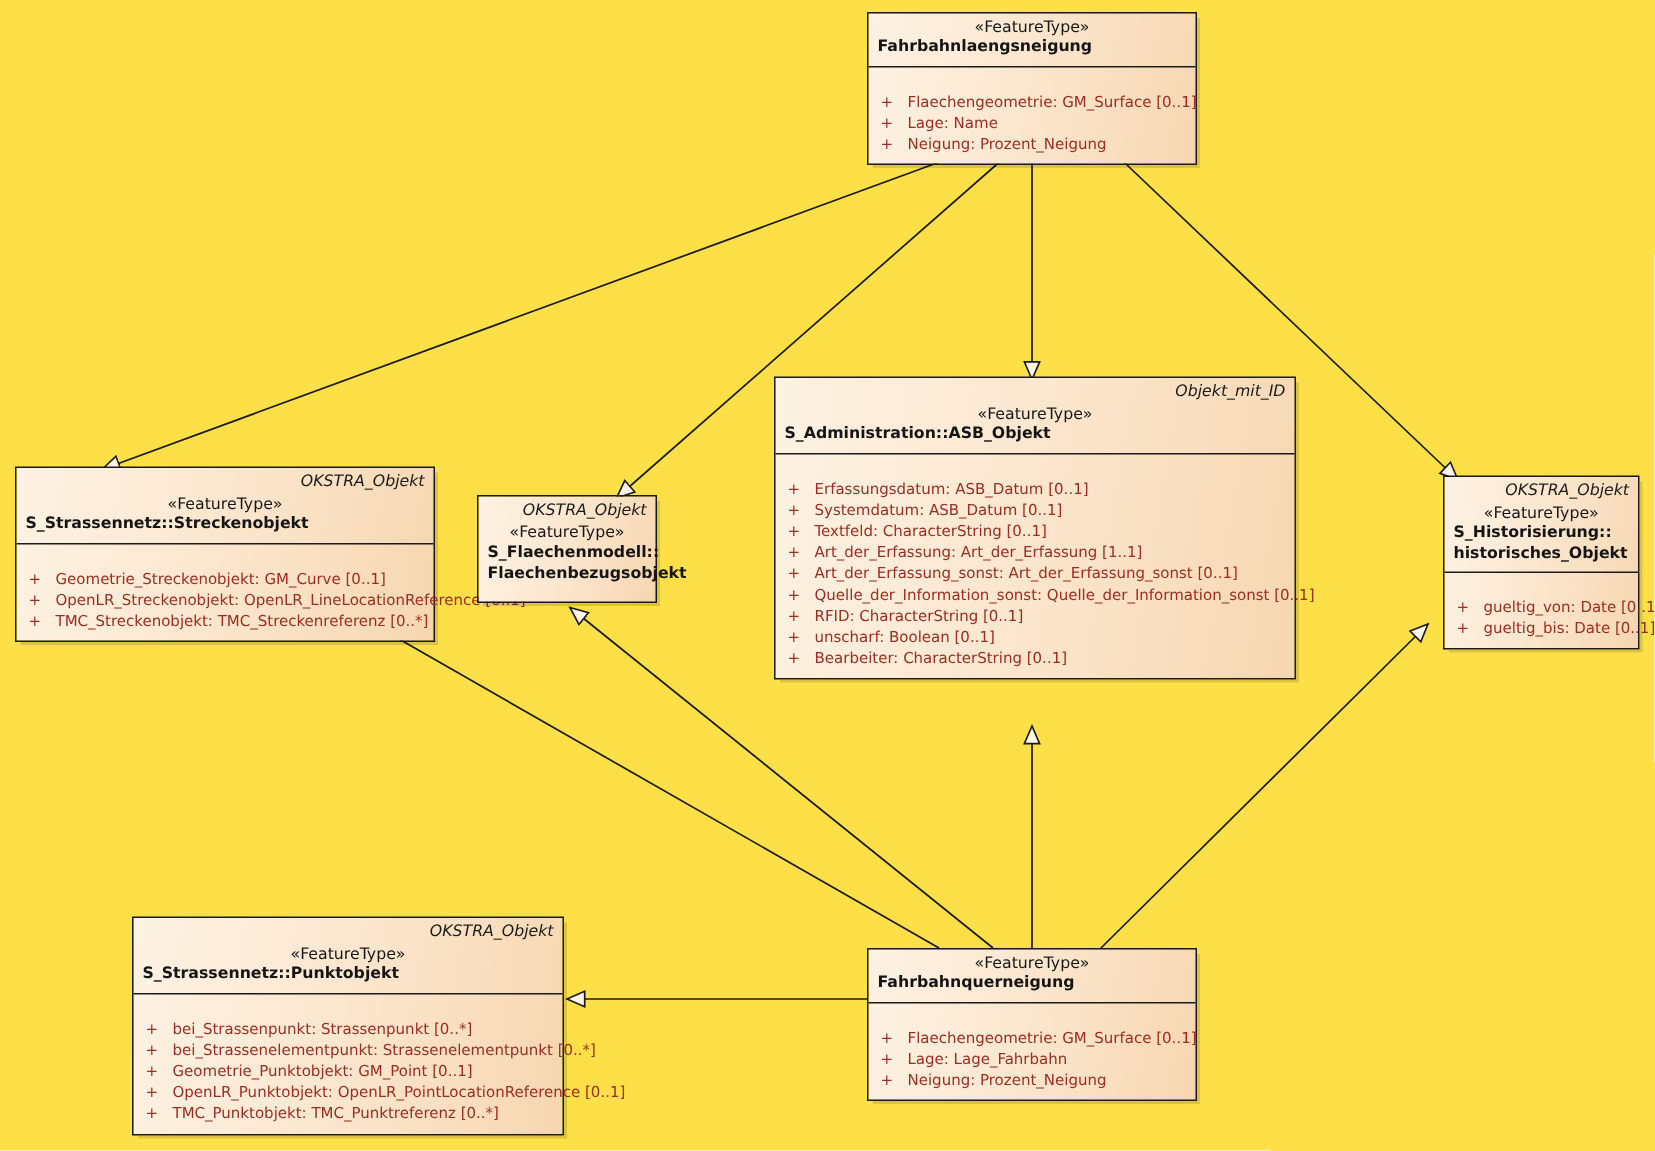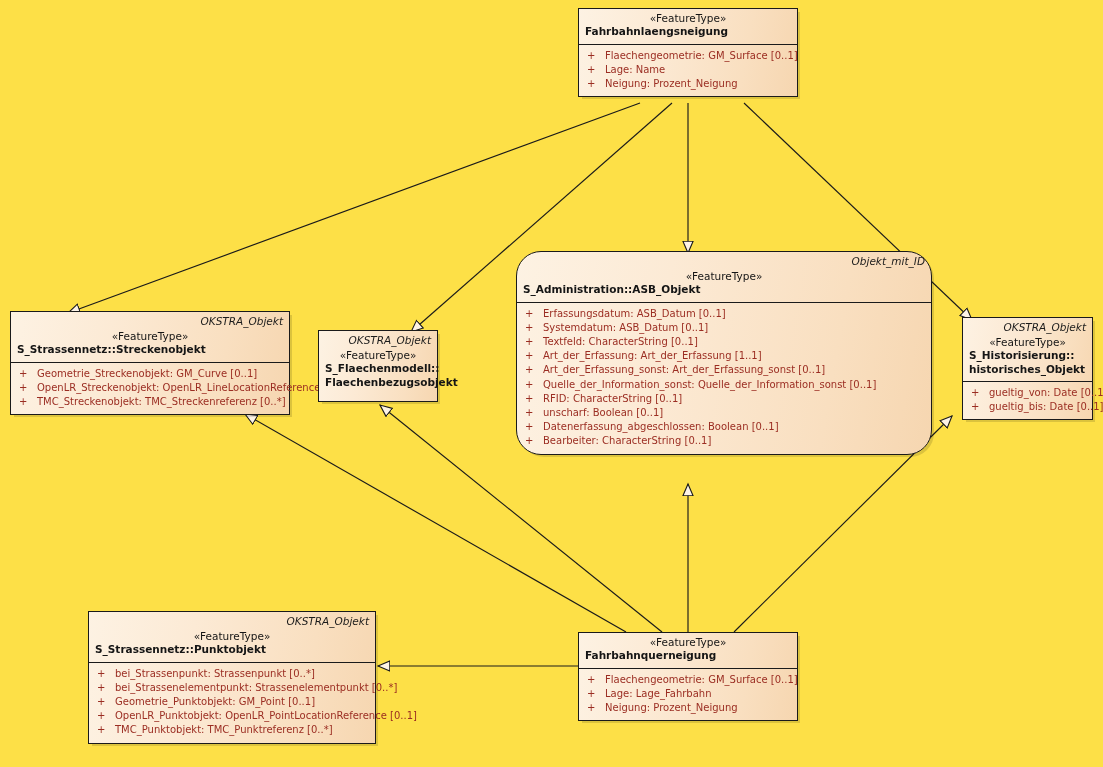--- a/index.html
+++ b/index.html
@@ -52,21 +52,21 @@
   .cname{
     display:block;
     text-align:left;
     font-size:10.5px;
     font-weight:bold;
     color:#151515;
     line-height:13.5px;
   }
   .cname.abstract{}
   .uml-attrs{
-    padding:4px 4px 5px 4px;
+    padding:17px 4px 5px 4px;
   }
   .attr{
     display:block;
     font-size:10px;
     color:#9b2d22;
     line-height:14.2px;
     white-space:nowrap;
     padding-left:4px;
   }
   .attr .vis{
@@ -129,36 +129,35 @@
       <span class="stereo">«FeatureType»</span>
       <span class="cname">Fahrbahnlaengsneigung</span>
     </div>
     <div class="uml-attrs">
       <span class="attr"><span class="vis">+</span><span>Flaechengeometrie: GM_Surface [0..1]</span></span>
       <span class="attr"><span class="vis">+</span><span>Lage: Name</span></span>
       <span class="attr"><span class="vis">+</span><span>Neigung: Prozent_Neigung</span></span>
     </div>
   </div>
 
-  <div class="uml-class" style="left:516px;top:251px;width:416px;border-radius:25px;">
+  <div class="uml-class" style="left:516px;top:251px;width:348px;">
     <div class="uml-head with-attrs">
       <span class="tagname">Objekt_mit_ID</span>
       <span class="stereo">«FeatureType»</span>
       <span class="cname abstract">S_Administration::ASB_Objekt</span>
     </div>
     <div class="uml-attrs">
       <span class="attr"><span class="vis">+</span><span>Erfassungsdatum: ASB_Datum [0..1]</span></span>
       <span class="attr"><span class="vis">+</span><span>Systemdatum: ASB_Datum [0..1]</span></span>
       <span class="attr"><span class="vis">+</span><span>Textfeld: CharacterString [0..1]</span></span>
       <span class="attr"><span class="vis">+</span><span>Art_der_Erfassung: Art_der_Erfassung [1..1]</span></span>
       <span class="attr"><span class="vis">+</span><span>Art_der_Erfassung_sonst: Art_der_Erfassung_sonst [0..1]</span></span>
       <span class="attr"><span class="vis">+</span><span>Quelle_der_Information_sonst: Quelle_der_Information_sonst [0..1]</span></span>
       <span class="attr"><span class="vis">+</span><span>RFID: CharacterString [0..1]</span></span>
       <span class="attr"><span class="vis">+</span><span>unscharf: Boolean [0..1]</span></span>
-      <span class="attr"><span class="vis">+</span><span>Datenerfassung_abgeschlossen: Boolean [0..1]</span></span>
       <span class="attr"><span class="vis">+</span><span>Bearbeiter: CharacterString [0..1]</span></span>
     </div>
   </div>
 
   <div class="uml-class" style="left:10px;top:311px;width:280px;">
     <div class="uml-head with-attrs">
       <span class="tagname">OKSTRA_Objekt</span>
       <span class="stereo">«FeatureType»</span>
       <span class="cname abstract">S_Strassennetz::Streckenobjekt</span>
     </div>

